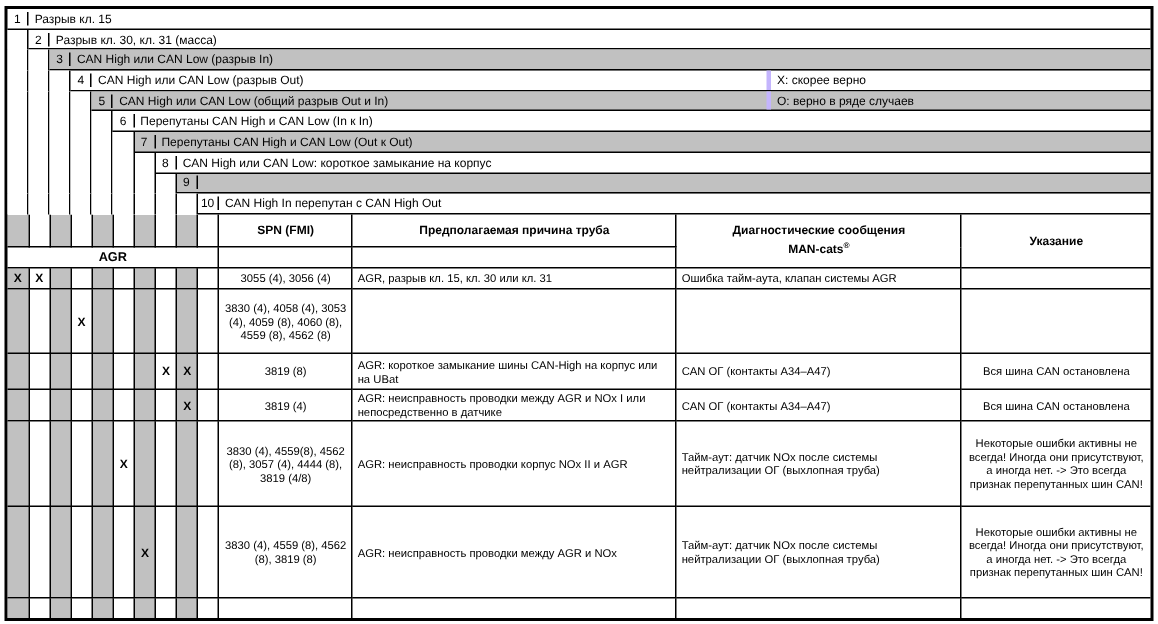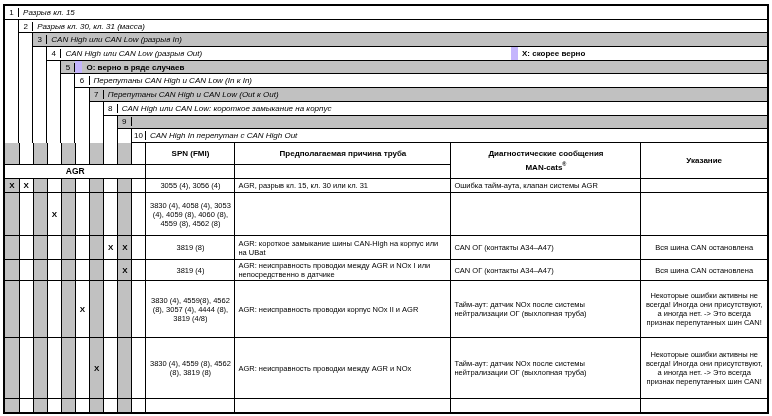--- a/index.html
+++ b/index.html
@@ -8,23 +8,23 @@
   body { padding: 4px 3px; }
   .panel { width: 766px; border: 2px solid #000; background: #fff; }
 
   
   .cascade { width: 100%; }
   .crow { display: flex; height: 13.7px; font-size: 8px; }
   .spacer { width: 14.1px; flex: none; border-right: 1px solid #000; background: #fff; }
   .ccontent { flex: 1; display: flex; align-items: center; border-bottom: 1px solid #000; min-width: 0; }
   .crow.gray .ccontent { background: #c1c1c1; }
   .cnum { width: 14.1px; flex: none; border-right: 1px solid #000; text-align: center; }
-  .clabel { flex: 1; padding-left: 4px; white-space: nowrap; overflow: hidden; font-style: italic; }
+  .clabel { flex: 1; padding-left: 4px; white-space: nowrap; overflow: hidden; }
   .clegend { width: 256px; flex: none; align-self: stretch; display: flex; align-items: center;
-             border-left: 7px solid #c4b5fd; padding-left: 4px; font-weight: bold; }
+             border-left: 3px solid #c4b5fd; padding-left: 4px; font-weight: normal; }
 
   
   table { table-layout: fixed; border-collapse: collapse; width: 604px; }
   td { border-right: 1px solid #000; border-bottom: 1px solid #000;
        font-size: 7.5px; line-height: 9px; vertical-align: middle; overflow: hidden; }
   td.last { border-right: none; }
   col.band { width: 14.1px; }
   col.spn { width: 89px; }
   col.cause { width: 216px; }
   col.diag { width: 190px; }
@@ -82,20 +82,21 @@
         </div>
     </div>
 
     <div class="crow gray">
       <div class="spacer"></div>
         <div class="spacer"></div>
         <div class="spacer"></div>
         <div class="spacer"></div>
       <div class="ccontent">
           <div class="cnum">5</div>
+          <div class="clabel">CAN High или CAN Low (общий разрыв Out и In)</div>
           <div class="clegend">О: верно в ряде случаев</div>
         </div>
     </div>
 
     <div class="crow">
       <div class="spacer"></div>
         <div class="spacer"></div>
         <div class="spacer"></div>
         <div class="spacer"></div>
         <div class="spacer"></div>

